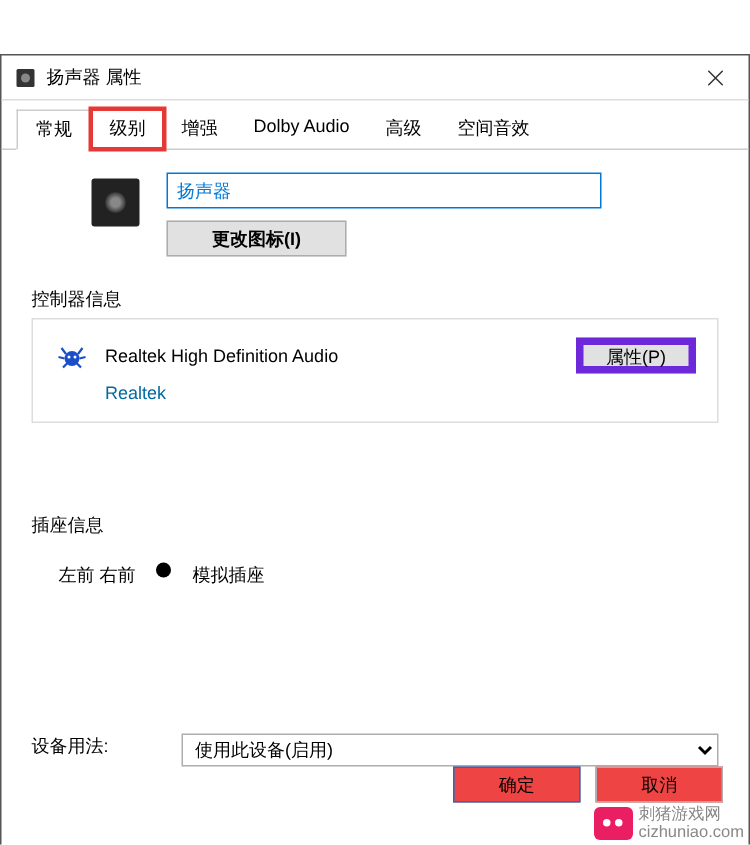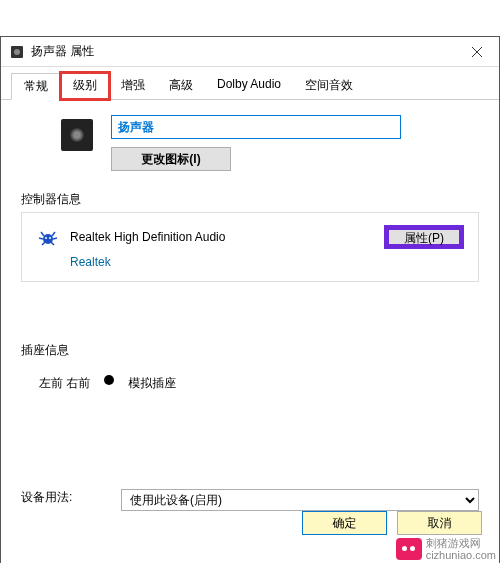--- a/index.html
+++ b/index.html
@@ -17,21 +17,21 @@
     .tab.active { border: 1px solid #ccc; border-bottom: 1px solid #fff; background: #fff; margin-bottom: -1px; }
     .tab.highlighted { outline: 3px solid #e53935; outline-offset: -1px; }
     
     .content { padding: 15px 20px; }
     
     .top-section { display: flex; align-items: flex-start; gap: 18px; margin-bottom: 20px; margin-left: 40px; }
     .speaker-icon-box { width: 32px; height: 32px; background: #222; border-radius: 2px; display: flex; align-items: center; justify-content: center; margin-top: 4px; }
     .speaker-inner { width: 14px; height: 14px; border-radius: 50%; background: radial-gradient(circle, #888 30%, #333 70%); }
     
     .name-col { flex: 1; }
-    .name-input { width: 290px; height: 24px; border: 1px solid #0078d7; padding: 2px 6px; font-size: 12px; background: #fff; color: #0078d7; font-weight: bold; }
+    .name-input { width: 290px; height: 24px; border: 1px solid #0078d7; padding: 2px 6px; font-size: 12px; background: #fff; color: #0078d7; }
     .change-icon-btn { width: 120px; height: 24px; margin-top: 8px; border: 1px solid #adadad; background: #e1e1e1; font-size: 12px; cursor: pointer; font-family: inherit; font-weight: bold; }
     
     .group-label { font-size: 12px; margin-bottom: 4px; }
     .group-box { border: 1px solid #ddd; padding: 12px 14px; margin-bottom: 30px; }
     
     .controller-row { display: flex; align-items: center; gap: 10px; }
     .crab-icon { width: 24px; height: 24px; display: flex; align-items: center; justify-content: center; color: #1a4fc9; }
     .controller-name { flex: 1; font-size: 12px; }
     .prop-btn { width: 80px; height: 24px; border: 5px solid #6d28d9; background: #e1e1e1; font-size: 12px; cursor: pointer; font-family: inherit; }
     .vendor-link { color: #0369a1; font-size: 12px; margin-left: 34px; margin-top: 6px; display: inline-block; cursor: pointer; }
@@ -39,21 +39,21 @@
     .jack-section { margin-top: 60px; }
     .jack-row { display: flex; align-items: flex-start; gap: 14px; padding: 8px 18px; }
     .jack-label { font-size: 12px; }
     .jack-dot { width: 10px; height: 10px; border-radius: 50%; background: #000; }
     
     .usage-row { display: flex; align-items: flex-start; gap: 10px; margin-top: 85px; }
     .usage-label { font-size: 12px; width: 90px; }
     .usage-select { flex: 1; height: 22px; border: 1px solid #adadad; font-size: 12px; font-family: inherit; padding: 0 4px; background: #fff; }
     
     .button-row { position: absolute; bottom: 28px; right: 18px; display: flex; gap: 10px; }
-    .dlg-btn { width: 85px; height: 24px; border: 1px solid #adadad; background: #fef9c3; font-size: 12px; cursor: pointer; font-family: inherit; }
+    .dlg-btn { width: 85px; height: 24px; border: 1px solid #adadad; background: #ef4444; font-size: 12px; cursor: pointer; font-family: inherit; }
     .dlg-btn.primary { border-color: #0078d7; }
     
     .watermark { position: absolute; bottom: 2px; right: 4px; display: flex; align-items: center; gap: 4px; font-size: 11px; color: #888; }
     .wm-icon { width: 26px; height: 22px; background: #e91e63; border-radius: 4px; display: flex; align-items: center; justify-content: center; }
     .wm-dots { display: flex; gap: 3px; }
     .wm-dot { width: 5px; height: 5px; border-radius: 50%; background: #fff; }
     .wm-text { display: flex; flex-direction: column; line-height: 1.1; }
   </style>
 </head>
 <body>
@@ -71,22 +71,22 @@
       <svg width="10" height="10" viewBox="0 0 10 10">
           <path d="M0 0 L10 10 M10 0 L0 10" stroke="#333" stroke-width="1"></path>
         </svg>
     </div>
   </div>
 
   <div class="tabs-row">
     <div class="tab active"><span>常规</span></div>
     <div class="tab highlighted"><span>级别</span></div>
     <div class="tab"><span>增强</span></div>
+    <div class="tab"><span>Dolby Audio</span></div>
     <div class="tab"><span>高级</span></div>
-    <div class="tab"><span>Dolby Audio</span></div>
     <div class="tab"><span>空间音效</span></div>
   </div>
 
   <div class="content">
     <div class="top-section">
       <div class="speaker-icon-box">
         <div class="speaker-inner"></div>
       </div>
       <div class="name-col">
         <input class="name-input" type="text" value="扬声器" style="">

